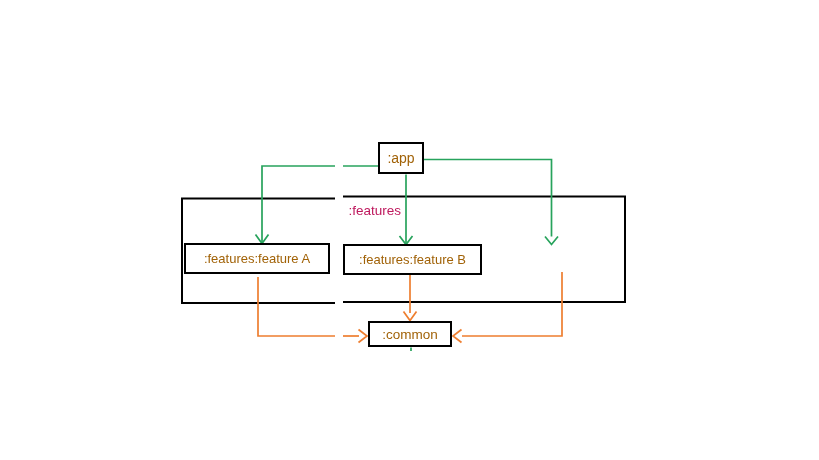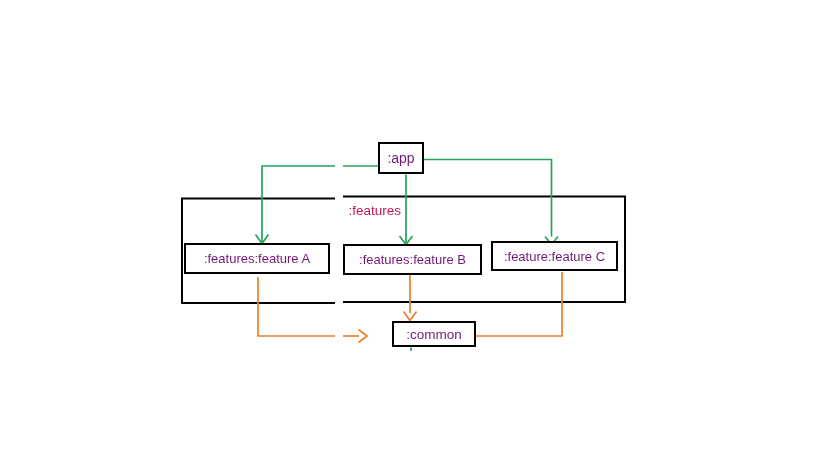--- a/index.html
+++ b/index.html
@@ -21,29 +21,29 @@
     top: 0;
   }
   .node {
     position: absolute;
     box-sizing: border-box;
     border: 2px solid #000000;
     background: #ffffff;
     display: flex;
     align-items: center;
     justify-content: center;
-    color: #701a75;
+    color: #a16207;
     white-space: nowrap;
   }
   .node-app { left: 378px; top: 142px; width: 46px; height: 32px; font-size: 14px; }
   .node-feature { font-size: 13px; }
   .node-feature-a { left: 184px; top: 243px; width: 146px; height: 31px; }
   .node-feature-b { left: 343px; top: 244px; width: 139px; height: 31px; }
   .node-feature-c { left: 491px; top: 241px; width: 127px; height: 30px; }
-  .node-common { left: 368px; top: 321px; width: 84px; height: 26px; font-size: 13.5px; margin-left: 24px; }
+  .node-common { left: 368px; top: 321px; width: 84px; height: 26px; font-size: 13.5px; }
   .features-label {
     position: absolute;
     left: 340px;
     top: 203px;
     width: 61px;
     height: 17px;
     text-align: right;
     font-size: 13.5px;
     color: #be185d;
     white-space: nowrap;
@@ -106,21 +106,18 @@
   <div class="features-label">:features</div>
 
   <div class="node node-feature node-feature-a">
     <span>:features:feature A</span>
   </div>
 
   <div class="node node-feature node-feature-b">
     <span>:features:feature B</span>
   </div>
 
-  <div class="node node-feature node-feature-c">
-    <span>:feature:feature C</span>
-  </div>
 
   <div class="node node-common">
     <span>:common</span>
   </div>
 
 </div>
 
 </body></html>

